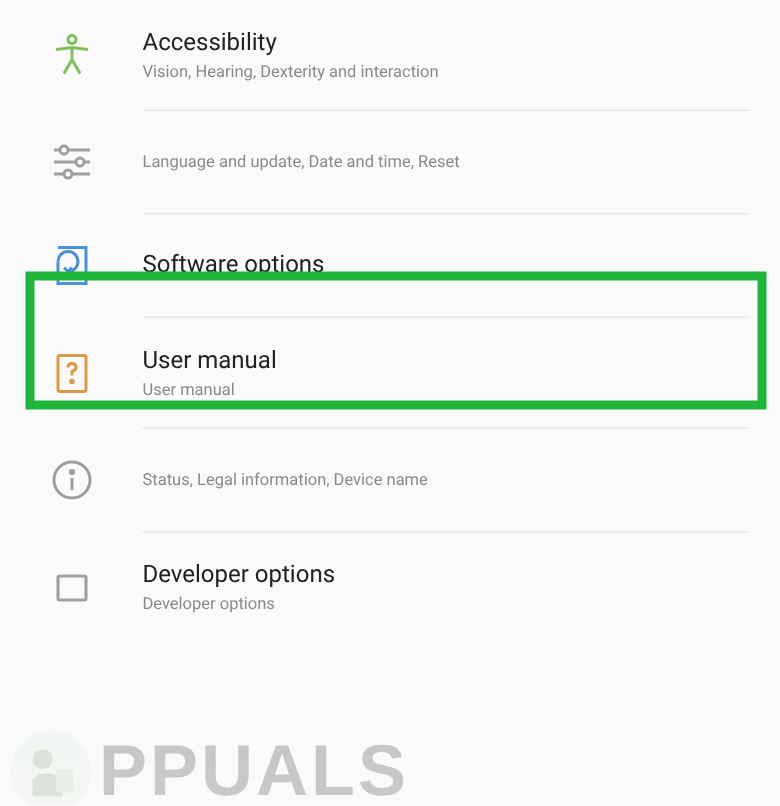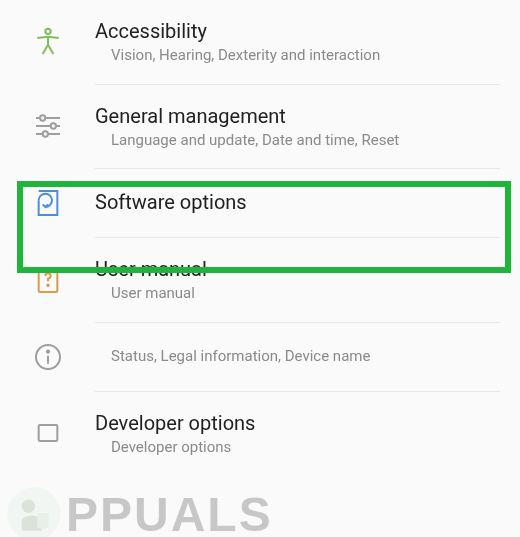--- a/index.html
+++ b/index.html
@@ -31,31 +31,30 @@
     }
     .icon-wrap svg {
       width: 32px;
       height: 32px;
     }
     .text-wrap {
       flex: 1;
       padding-right: 20px;
     }
     .item-title {
-      font-size: 20px;
+      font-size: 16px;
       color: #212121;
       font-weight: 400;
       line-height: 1.3;
       margin-bottom: 2px;
     }
     .item-subtitle {
-      font-size: 15px;
+      font-size: 11px;
       color: #8a8a8a;
       line-height: 1.3;
-      margin-left: 16px;
     }
     .divider {
       height: 1px;
       background: #e8e8e8;
       margin-left: 95px;
       margin-right: 20px;
     }
     .highlight-box {
       position: absolute;
       border: 6px solid #1fb43a;
@@ -113,21 +112,20 @@
       <svg viewBox="0 0 24 24" fill="none" stroke="#9e9e9e" stroke-width="1.5">
         <line x1="3" y1="6" x2="21" y2="6"></line>
         <line x1="3" y1="12" x2="21" y2="12"></line>
         <line x1="3" y1="18" x2="21" y2="18"></line>
         <circle cx="8" cy="6" r="2" fill="#fafafa"></circle>
         <circle cx="16" cy="12" r="2" fill="#fafafa"></circle>
         <circle cx="10" cy="18" r="2" fill="#fafafa"></circle>
       </svg>
     </div>
     <div class="text-wrap">
-      <div class="item-title">General management</div>
       <div class="item-subtitle">Language and update, Date and time, Reset</div>
     </div>
   </div>
   <div class="divider"></div>
 
   <div class="settings-item">
     <div class="icon-wrap">
       <svg viewBox="0 0 24 24" fill="none" stroke="#4a90d9" stroke-width="1.5">
         <path d="M5 3 L19 3 L19 21 L5 21 L5 10"></path>
         <path d="M5 10 A5 5 0 1 1 10 15"></path>

